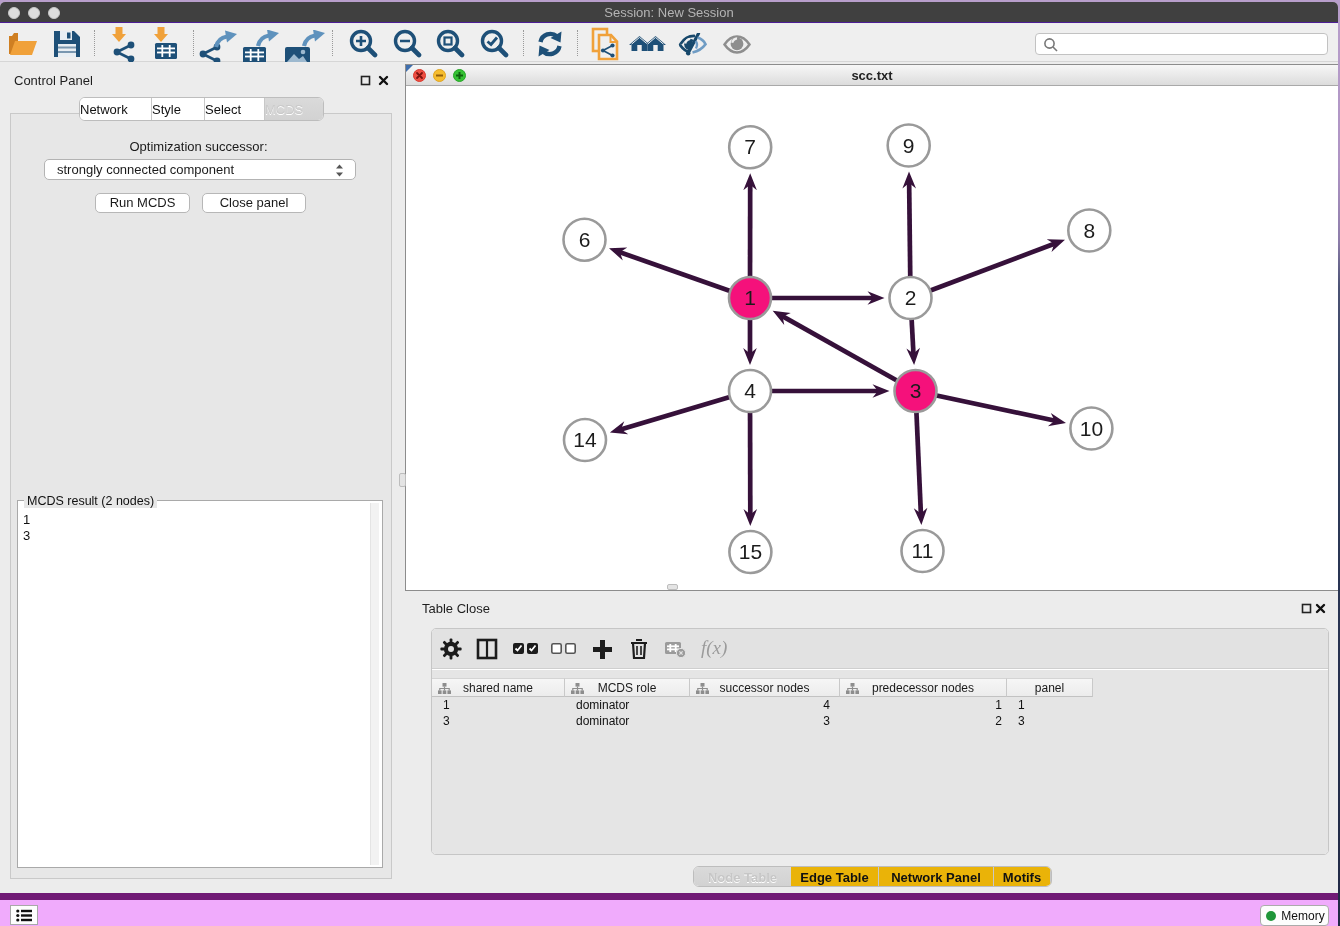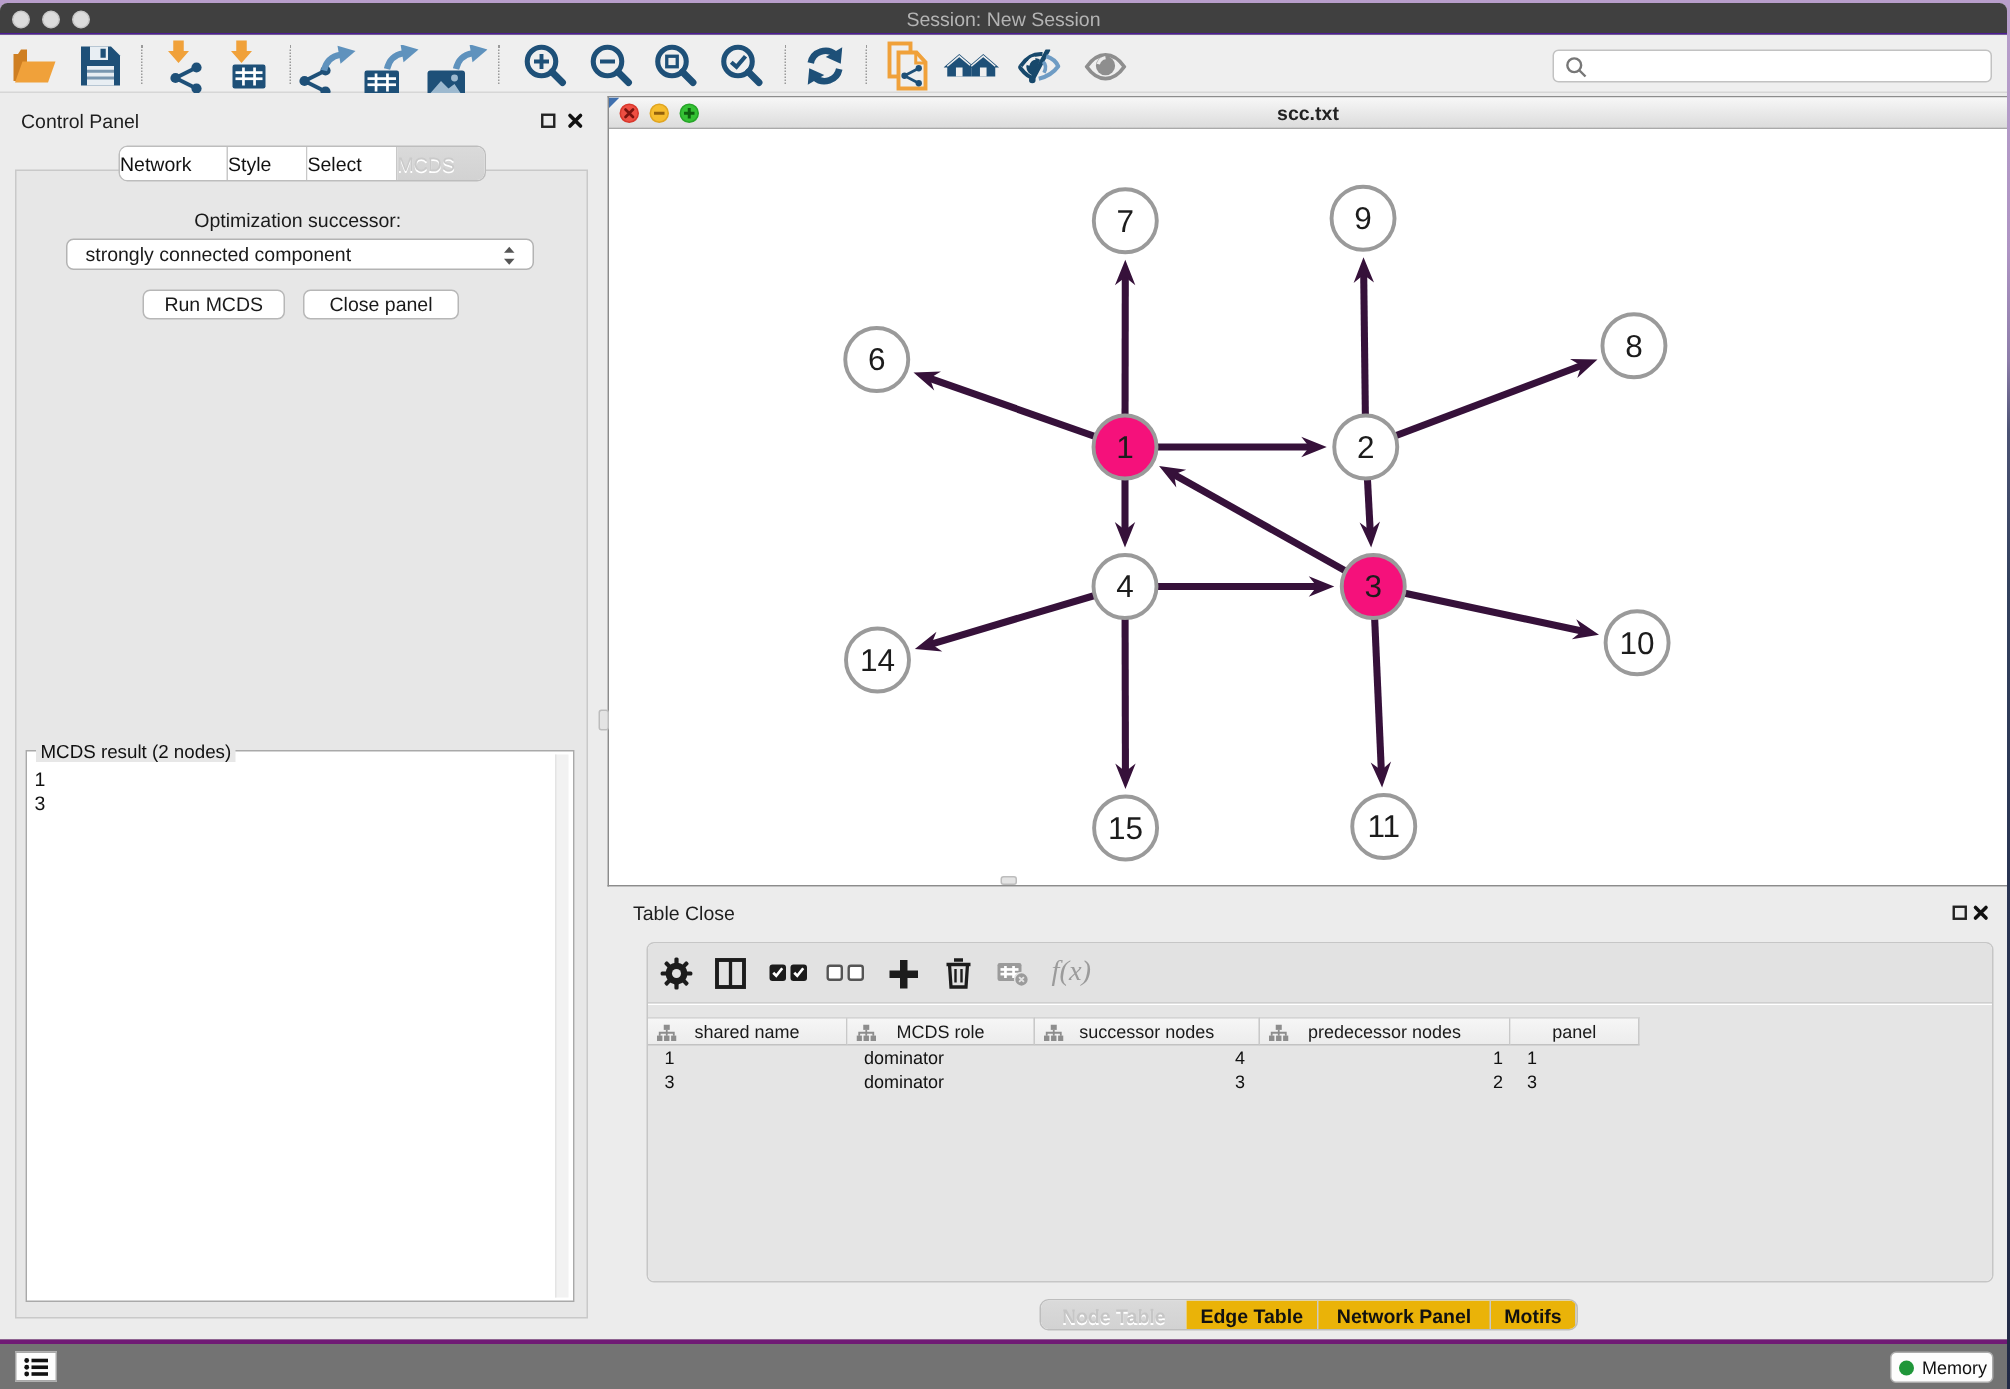--- a/index.html
+++ b/index.html
@@ -41,21 +41,21 @@
   #tpanel-h { position:absolute; left:25px; top:5px; font-size:13px; color:#1e1e1e; }
   #tp-inner { position:absolute; left:18px; top:32px; right:9px; height:227px; border:1px solid #c6c6c6; border-radius:5px; background:#fff; overflow:hidden;margin-left:16px; }
   #tp-toolbar { position:absolute; left:0; top:0; right:0; height:40px; background:#e2e2e2; border-bottom:1px solid #cfcfcf; }
   #tp-table { position:absolute; left:0; top:41px; right:0; bottom:0; background:#e5e5e5; }
   .th { position:absolute; top:8px; height:19px; background:linear-gradient(#f6f6f6,#ececec); border-right:1px solid #c9c9c9; border-top:1px solid #d4d4d4; border-bottom:1px solid #c2c2c2; font-size:12px; color:#1a1a1a; text-align:center; line-height:18px; }
   .td { position:absolute; font-size:12px; color:#111; height:16px; line-height:16px; }
   #tp-tabs { position:absolute; left:296px; top:270px; height:21px; display:flex; border:1px solid #bdbdbd; border-radius:6px; overflow:hidden; background:#fff; }
   .tptab { font-size:13px; font-weight:bold; color:#111; text-align:center; padding-top:3px; background:#eab308; border-right:1px solid #c8c8c8; }
   .tptab.sel { background:linear-gradient(#dadada,#d2d2d2); color:#c6c6c6; text-shadow:0 1px 0 #fff; border-right:none; }
   
-  #statusbar { position:absolute; left:0; bottom:0; right:0; height:33px; background:#737373; border-top:3px solid #701a75; }
+  #statusbar { position:absolute; left:0; bottom:0; right:0; height:33px; background:#f0abfc; border-top:7px solid #701a75; }
   #listbtn { position:absolute; left:10px; top:5px; width:28px; height:20px; background:#fdfdfd; border:1px solid #a8a8a8; }
   #membtn { position:absolute; right:9px; top:5px; width:69px; height:21px; background:#fdfdfd; border:1px solid #ababab; border-radius:4px; font-size:12px; color:#111; }
 </style>
 </head>
 <body>
 <div id="app">
   <div id="titlebar">
     <div class="tl t1"></div>
       <div class="tl t2"></div>
       <div class="tl t3"></div>

